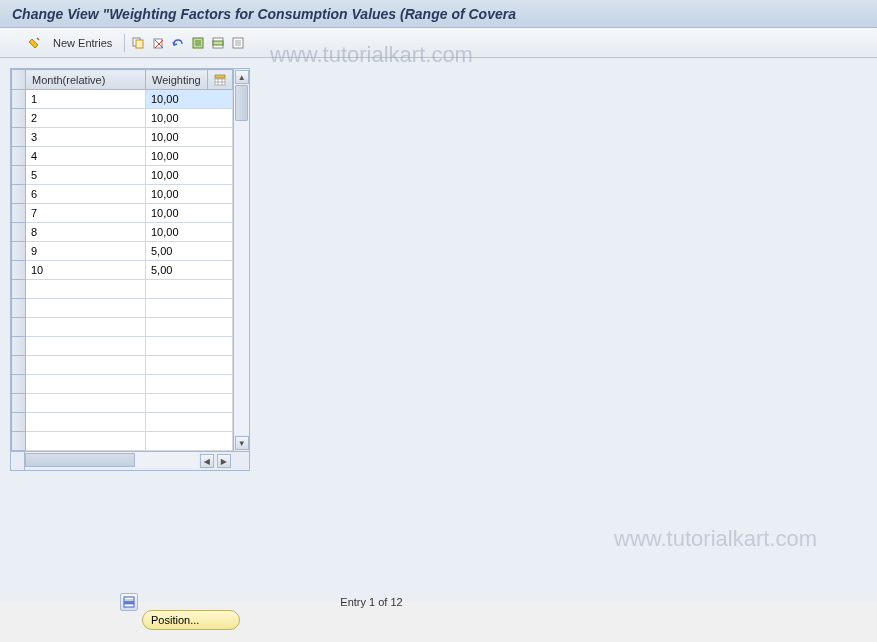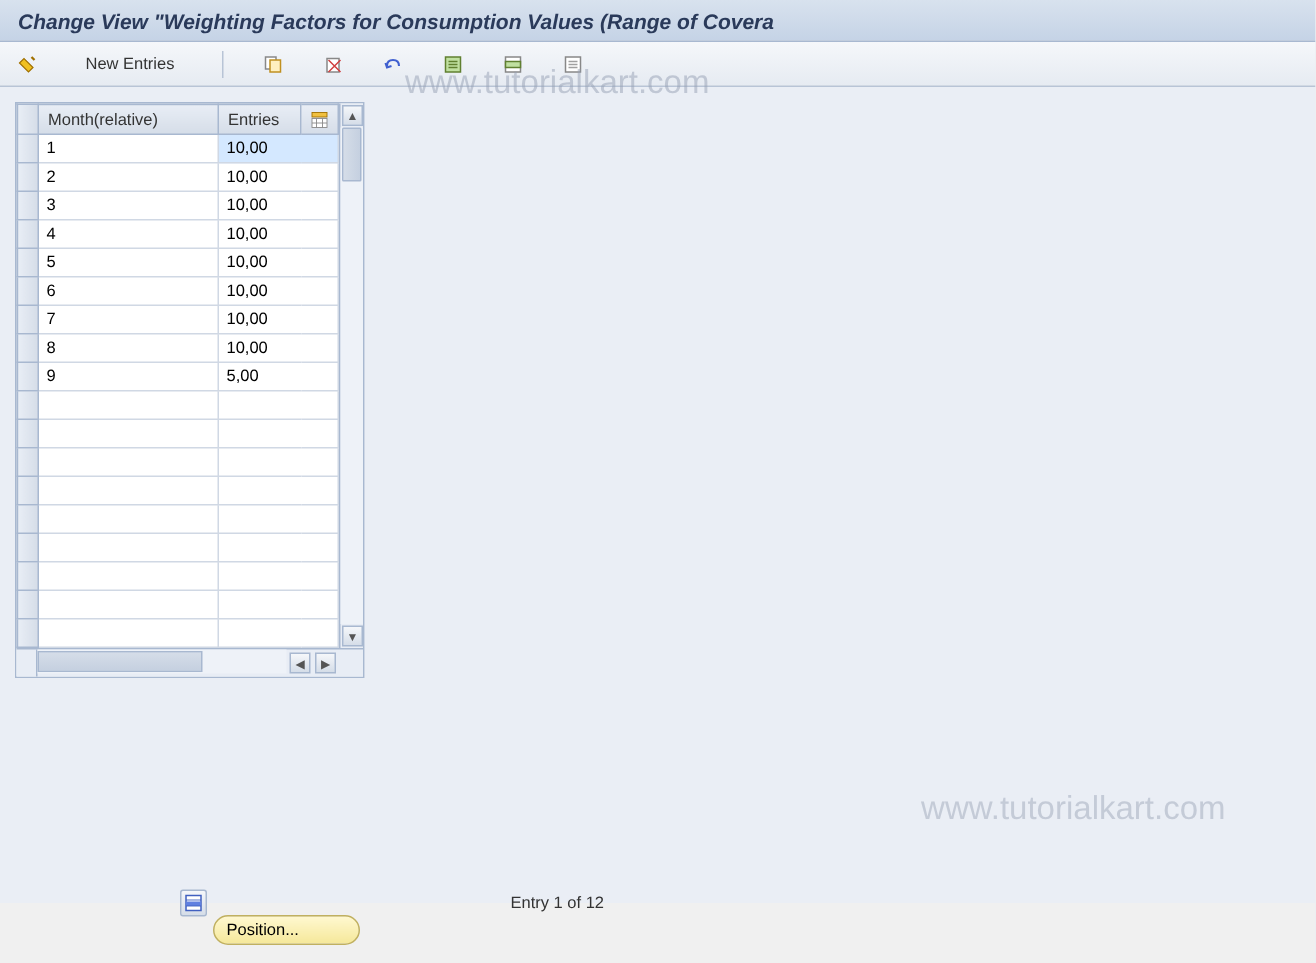--- a/index.html
+++ b/index.html
@@ -23,26 +23,26 @@
       font-weight: bold;
       font-size: 14px;
       color: #2a3a5a;
       border-bottom: 1px solid #a8b8d0;
       height: 28px;
       display: flex;
       align-items: center;
     }
     .toolbar {
       background: linear-gradient(to bottom, #f5f7fa 0%, #e6ebf2 100%);
-      padding: 4px 8px;
+      padding: 4px 24px;
       border-bottom: 1px solid #b8c4d6;
       height: 30px;
       display: flex;
       align-items: center;
-      gap: 20px;
+      gap: 0;
     }
     .toolbar-btn {
       display: inline-flex;
       align-items: center;
       justify-content: center;
       width: 20px;
       height: 20px;
       border: 1px solid transparent;
       background: transparent;
       cursor: pointer;
@@ -302,21 +302,21 @@
 <div class="watermark">www.tutorialkart.com</div>
 
 <div class="content-area">
   <div class="grid-wrap">
     <div class="grid-container">
       <table class="grid-table">
         <thead>
           <tr>
             <th class="row-selector"></th>
             <th class="col-month">Month(relative)</th>
-            <th class="col-factor">Entries</th>
+            <th class="col-factor">Weighting</th>
             <th class="config-icon">
               <svg width="12" height="12" viewBox="0 0 12 12">
                 <rect x="1" y="1" width="10" height="3" fill="#f0c040" stroke="#a07000" stroke-width="0.6"></rect>
                 <rect x="1" y="5" width="10" height="6" fill="#fff" stroke="#888" stroke-width="0.6"></rect>
                 <path d="M4 5 v6 M8 5 v6 M1 8 h10" stroke="#888" stroke-width="0.6"></path>
               </svg>
             </th>
           </tr>
         </thead>
         <tbody id="grid-body">
@@ -356,20 +356,25 @@
               <td class="col-factor" colspan="2">10,00</td>
             </tr>
             <tr>
               <td class="row-selector"></td>
               <td class="col-month">8</td>
               <td class="col-factor" colspan="2">10,00</td>
             </tr>
             <tr>
               <td class="row-selector"></td>
               <td class="col-month">9</td>
+              <td class="col-factor" colspan="2">5,00</td>
+            </tr>
+            <tr>
+              <td class="row-selector"></td>
+              <td class="col-month">10</td>
               <td class="col-factor" colspan="2">5,00</td>
             </tr>
             <tr>
               <td class="row-selector"></td>
               <td class="col-month"></td>
               <td class="col-factor" colspan="2"></td>
             </tr>
             <tr>
               <td class="row-selector"></td>
               <td class="col-month"></td>

